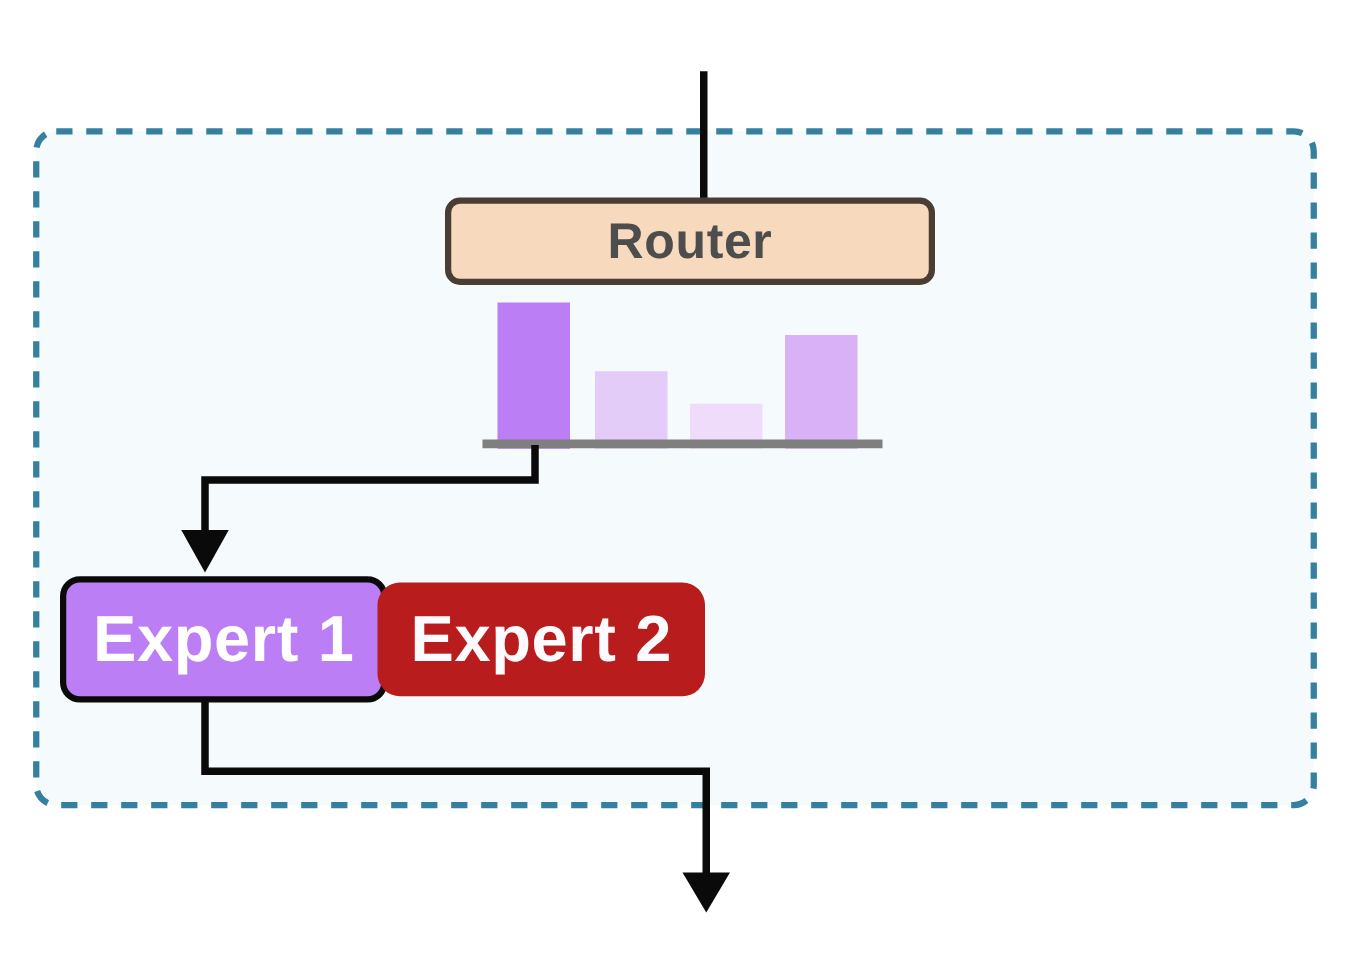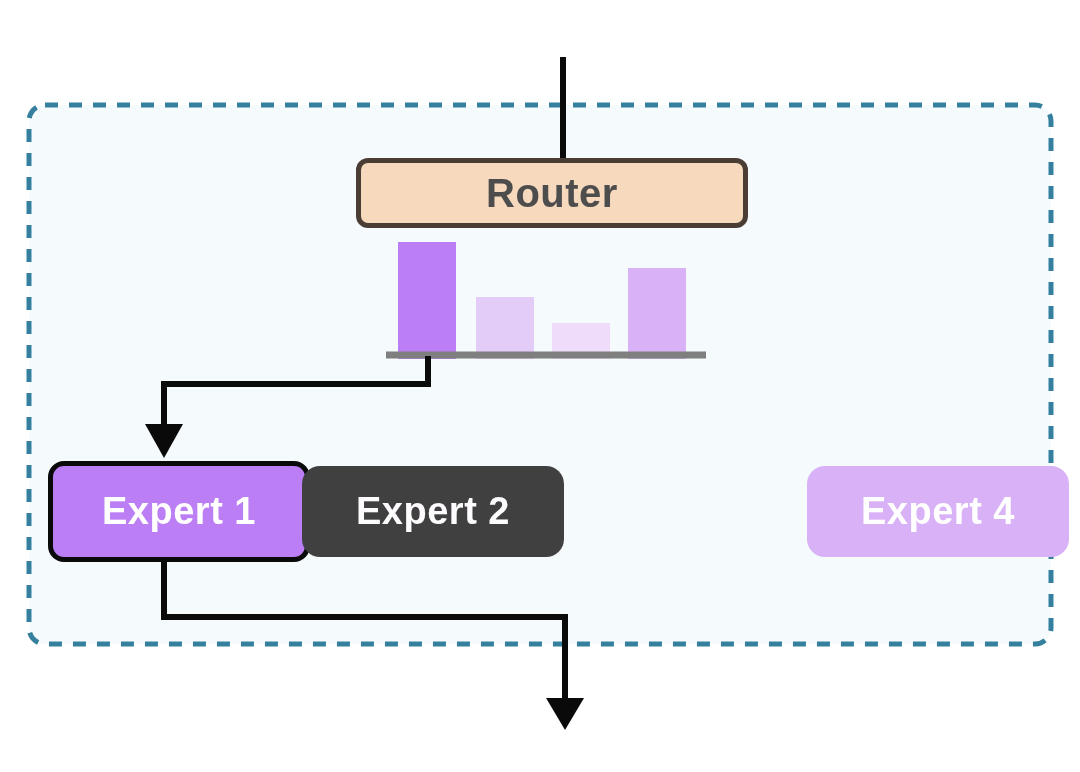--- a/index.html
+++ b/index.html
@@ -21,21 +21,21 @@
     display:flex;align-items:center;justify-content:center;
     font-size:40px;font-weight:700;color:#4d4d4d;
     letter-spacing:0.5px;
   }
   .expert-box{
     position:absolute;
     top:466px;height:91px;width:262px;
     box-sizing:border-box;
     border-radius:18px;
     display:flex;align-items:center;justify-content:center;
-    font-size:38px;font-weight:700;color:#ffffff;
+    font-size:52px;font-weight:700;color:#ffffff;
     letter-spacing:0.5px;
     text-align:center;
   }
   .expert-box.selected{
     top:461px;height:101px;
     border:5px solid #0a0a0a;
     border-radius:16px;
   }
   .e1{left:48px;}
   .e2{left:302px;}
@@ -72,20 +72,17 @@
     </g>
   </svg>
 
   <div class="router-box" style="background: rgb(247, 217, 189); border-color: rgb(74, 62, 52); color: rgb(77, 77, 77);">
     <span>Router</span>
   </div>
 
   <div class="expert-box selected e1" style="background: rgb(188, 126, 244); color: rgb(255, 255, 255); border-color: rgb(10, 10, 10);">
     <span>Expert 1</span>
   </div>
-  <div class="expert-box e2" style="background: #404040; color: rgb(253, 251, 254);">
+  <div class="expert-box e2" style="background: #b91c1c; color: rgb(253, 251, 254);">
     <span>Expert 2</span>
-  </div>
-  <div class="expert-box e4" style="background: rgb(217, 177, 246); color: rgb(255, 255, 255);">
-    <span>Expert 4</span>
   </div>
 
 </div>
 
 </body></html>

